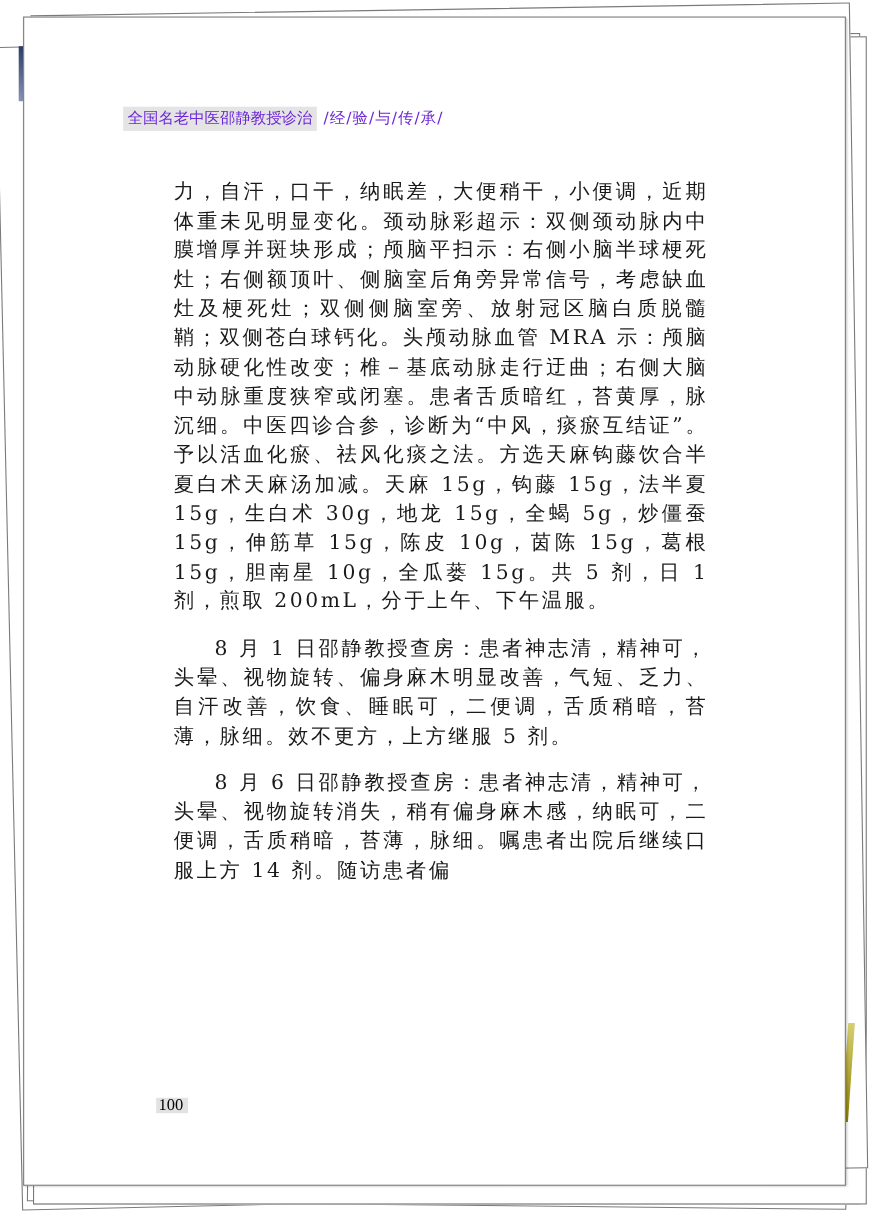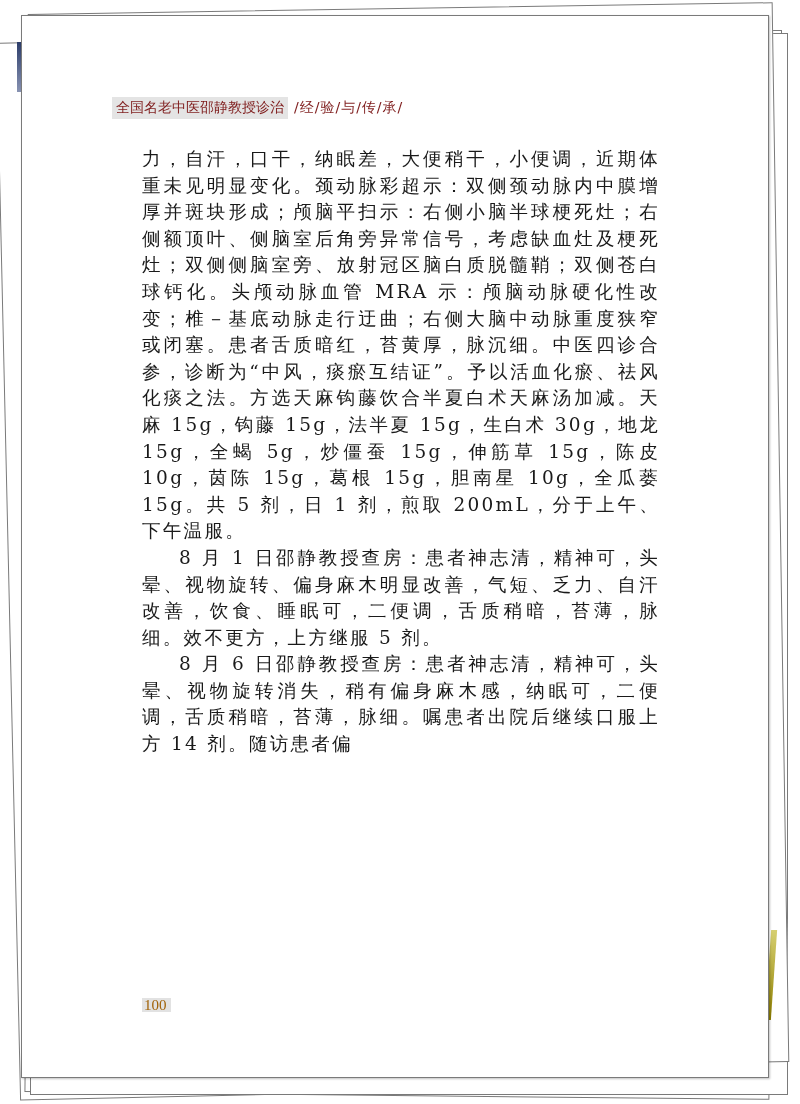--- a/index.html
+++ b/index.html
@@ -6,27 +6,27 @@
   body { width:800px; height:1104px; background:#ffffff; position:relative; overflow:hidden; }
   .sheet { position:absolute; background:#fff; border:1px solid #7a7a7a; box-sizing:border-box; }
   .back1 { left:8px; top:34px; width:760px; height:1058px; transform:rotate(-1.3deg); transform-origin:center; }
   .back2 { left:30px; top:28px; width:745px; height:1068px; transform:rotate(0.6deg); }
   .back3 { left:30px; top:30px; width:752px; height:1065px; }
   .back4 { left:30px; top:33px; width:758px; height:1062px; }
   .back5 { left:36px; top:8px; width:745px; height:1060px; transform:rotate(-0.9deg); }
   .blue-strip { position:absolute; left:17px; top:42px; width:5px; height:50px; background:linear-gradient(#2c3d6a,#8893b3); }
   .gold-strip { position:absolute; left:768px; top:930px; width:6px; height:90px; background:linear-gradient(#d6cf70,#8f8000); transform:skewX(-4deg); }
   .page { position:absolute; left:21px; top:15px; width:748px; height:1063px; background:#fff; border:1px solid #7a7a7a; box-sizing:border-box; box-shadow:1px 1px 2px rgba(0,0,0,0.25); }
-  .header { position:absolute; left:90px; top:81px; display:flex; align-items:center; font-family:"DejaVu Sans", sans-serif; font-size:14px; color:#7f1d1d; }
+  .header { position:absolute; left:90px; top:81px; display:flex; align-items:center; font-family:"DejaVu Sans", sans-serif; font-size:14px; color:#6d28d9; }
   .series { background:#e4e4e4; padding:2px 4px; }
   .subtitle { margin-left:6px; letter-spacing:1px;text-align:right; }
   .body { position:absolute; left:120px; top:130px; width:518px; font-family:"DejaVu Serif", serif; font-size:18.5px; line-height:26.6px; color:#1a1a1a; letter-spacing:2.3px; text-align:justify; }
-  .body p { margin:0; }
+  .body p { margin:16px; }
   .indent { text-indent:2em; }
-  .pagenum { position:absolute; left:120px; top:982px; font-family:"Liberation Serif", serif; font-size:15px; color:#a16207; background:#e2e2e2; padding:0 4px 0 2px; line-height:14px; }
+  .pagenum { position:absolute; left:120px; top:982px; font-family:"Liberation Serif", serif; font-size:15px; color:#000000; background:#e2e2e2; padding:0 4px 0 2px; line-height:14px; }
 </style>
 </head>
 <body>
 
 <div class="sheet back1"></div>
 <div class="sheet back2"></div>
 <div class="sheet back3"></div>
 <div class="sheet back4"></div>
 <div class="sheet back5"></div>
 <div class="blue-strip"></div>

